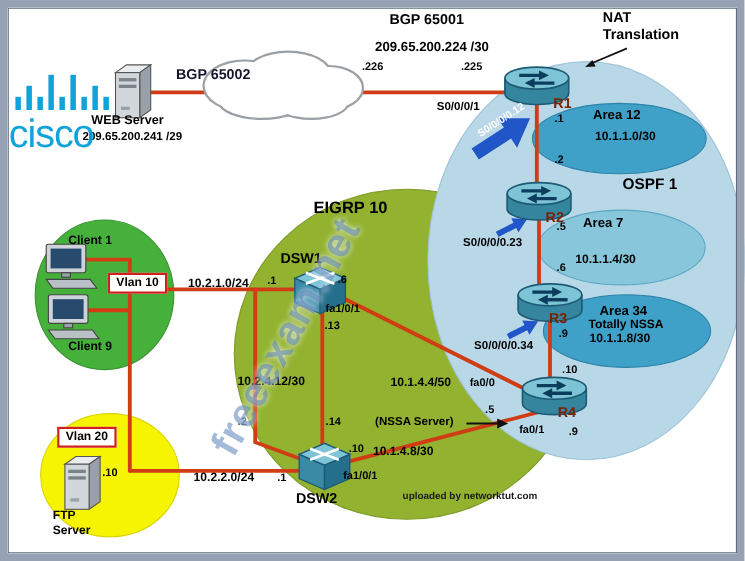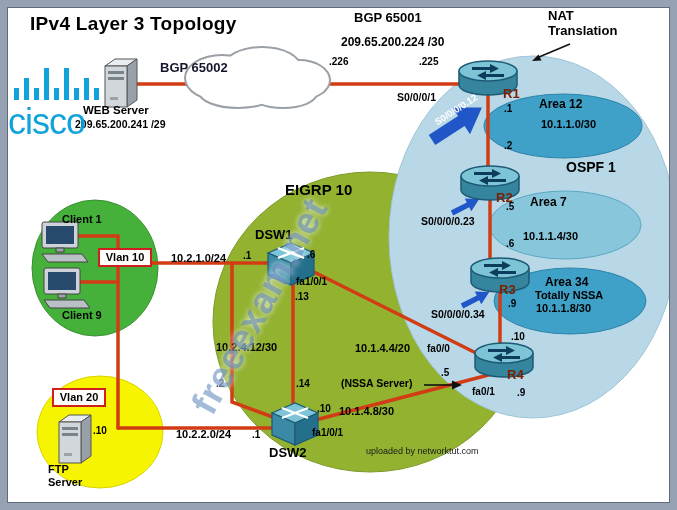--- a/index.html
+++ b/index.html
@@ -66,21 +66,21 @@
   #t-dsw2{left:269px;top:446px}
   #t-dsw2ip1{left:252px;top:429px}
   #t-dsw2ip10{left:317px;top:403px}
   #t-dsw2port{left:312px;top:427px}
   #t-s10210{left:171px;top:252px}
   #t-s10220{left:176px;top:428px}
   #t-client1{left:62px;top:213px}
   #t-client2{left:62px;top:309px}
   #t-ftpip{left:93px;top:425px}
   #t-ftp{left:48px;top:463px;width:62px}
-  #t-credit{left:366px;top:446px;font-weight:normal;color:#1a1a1a}
+  #t-credit{left:366px;top:446px;font-weight:bold;color:#1a1a1a}
   .vbox{position:absolute;background:#fffefa;border:2px solid #cf1f1f;
     font-weight:bold;font-size:11px;text-align:center;z-index:9;color:#000}
   #vlan10-box{left:98px;top:248px;width:50px;height:15px;line-height:15px}
   #vlan20-box{left:52px;top:388px;width:50px;height:15px;line-height:15px}
   #cisco-text{position:absolute;left:8px;top:101px;font-size:36px;font-weight:normal;
     color:#049fd9;letter-spacing:-1px;z-index:20;opacity:.95}
   #freeexam{position:absolute;left:105px;top:285px;width:310px;text-align:center;
     transform:rotate(-61deg);font-size:37px;font-weight:bold;letter-spacing:1px;
     color:rgba(90,130,185,.55);text-shadow:0 0 6px rgba(255,255,255,.8);z-index:20}
 </style>
@@ -192,21 +192,20 @@
       <rect x="34" y="88" width="5" height="12"></rect>
       <rect x="44" y="68" width="5" height="32"></rect>
       <rect x="54" y="88" width="5" height="12"></rect>
       <rect x="64" y="68" width="5" height="32"></rect>
       <rect x="74" y="88" width="5" height="12"></rect>
       <rect x="84" y="78" width="5" height="22"></rect>
       <rect x="94" y="88" width="5" height="12"></rect>
     </g>
   </svg>
 
-  <div class="lbl" id="t-title">IPv4 Layer 3 Topology</div>
   <div class="lbl fs13" id="t-bgp1">BGP 65001</div>
   <div class="lbl fs12" id="t-wansub">209.65.200.224 /30</div>
   <div class="lbl fs13 ctr" id="t-nat">
     <span>NAT</span><br>
     <span>Translation</span>
   </div>
   <div class="lbl fs13" id="t-bgp2">BGP 65002</div>
   <div class="lbl fs10" id="t-226">.226</div>
   <div class="lbl fs10" id="t-225">.225</div>
   <div class="lbl fs105" id="t-s1">S0/0/0/1</div>
@@ -232,21 +231,21 @@
   <div class="lbl fs12" id="t-a34">Area 34</div>
   <div class="lbl fs11" id="t-a34b">Totally NSSA</div>
   <div class="lbl fs11" id="t-a34s">10.1.1.8/30</div>
   <div class="lbl fs10" id="t-a34r3">.9</div>
   <div class="lbl fs10" id="t-a34r4">.10</div>
   <div class="lbl fs105" id="t-s34">S0/0/0/0.34</div>
 
   <div class="lbl fs13 rtr" id="t-r4">R4</div>
   <div class="lbl fs10" id="t-fa00">fa0/0</div>
   <div class="lbl fs10" id="t-r4ip5">.5</div>
-  <div class="lbl fs11" id="t-s1044">10.1.4.4/20</div>
+  <div class="lbl fs11" id="t-s1044">10.1.4.4/50</div>
   <div class="lbl fs105" id="t-dhcp">(NSSA Server)</div>
   <div class="lbl fs10" id="t-fa01">fa0/1</div>
   <div class="lbl fs10" id="t-r4ip9">.9</div>
   <div class="lbl fs11" id="t-s1048">10.1.4.8/30</div>
 
   <div class="lbl fs15" id="t-eigrp">EIGRP 10</div>
   <div class="lbl fs13" id="t-dsw1">DSW1</div>
   <div class="lbl fs10" id="t-dsw1ip1">.1</div>
   <div class="lbl fs10" id="t-dsw1ip6">.6</div>
   <div class="lbl fs10" id="t-dsw1port">fa1/0/1</div>

